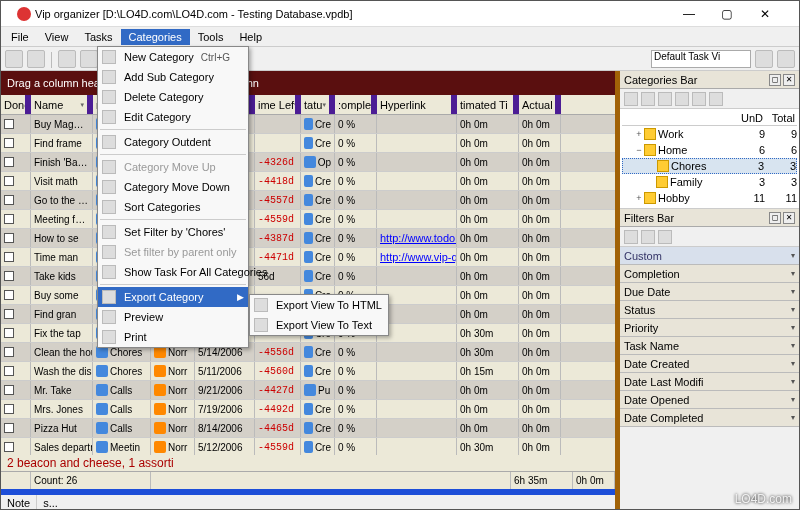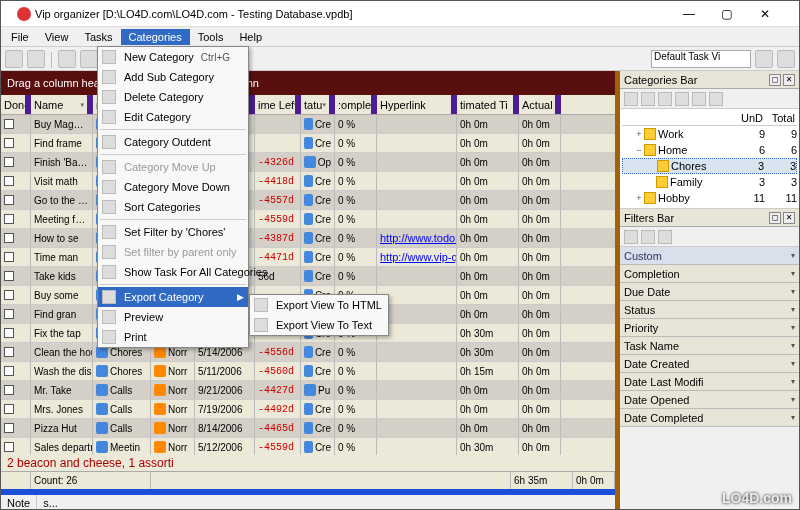--- a/index.html
+++ b/index.html
@@ -67,21 +67,21 @@
 .frow.cst { background: #d8e0ec; color: #336; }
 
 .menu { position: absolute; background: #f8f8f8; border: 1px solid #888; box-shadow: 2px 2px 4px rgba(0,0,0,.3); z-index: 100; }
 .menu .mitem { display: flex; align-items: center; height: 20px; padding: 0 18px 0 26px; font-size: 11px; position: relative; white-space: nowrap; }
 .menu .mitem .micon { position: absolute; left: 4px; width: 14px; height: 14px; background: #ddd; border: 1px solid #bbb; }
 .menu .mitem .short { position: absolute; right: 18px; color: #555; font-size: 10px; }
 .menu .mitem .arrow { position: absolute; right: 4px; font-size: 9px; }
 .menu .mitem.disabled { color: #999; }
 .menu .mitem.hl { background: #316ac5; color: #fff; }
 .menu .msep { height: 1px; background: #ccc; margin: 2px 2px; }
-.watermark { position: absolute; bottom: 4px; right: 8px; color: rgba(255,255,255,.85); font-size: 14px; font-weight: 700; text-shadow: 0 0 3px #000; z-index: 200; }
+.watermark { position: absolute; bottom: 4px; right: 8px; color: rgba(255,255,255,.85); font-size: 12px; font-weight: 400; text-shadow: 0 0 3px #000; z-index: 200; }
 
 .c0{width:30px}.c1{width:62px}.c2{width:58px}.c3{width:44px}.c4{width:60px}.c5{width:46px}.c6{width:34px}.c7{width:42px}.c8{width:80px}.c9{width:62px}.c10{width:42px}
 </style>
 </head>
 <body>
 
 <div class="window">
   <div class="titlebar">
     <span class="icon"></span>
     <span class="title">Vip organizer [D:\LO4D.com\LO4D.com - Testing Database.vpdb]</span>

